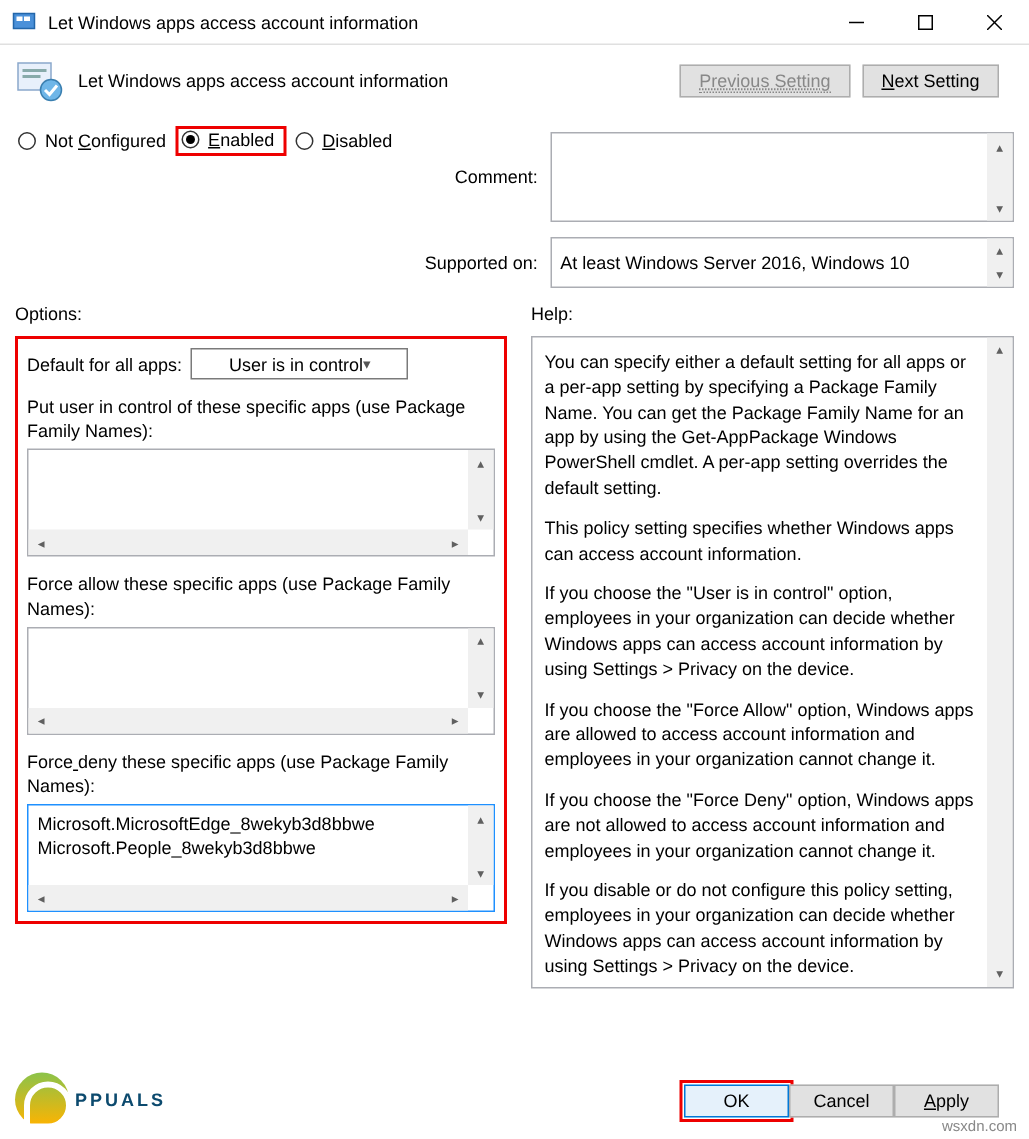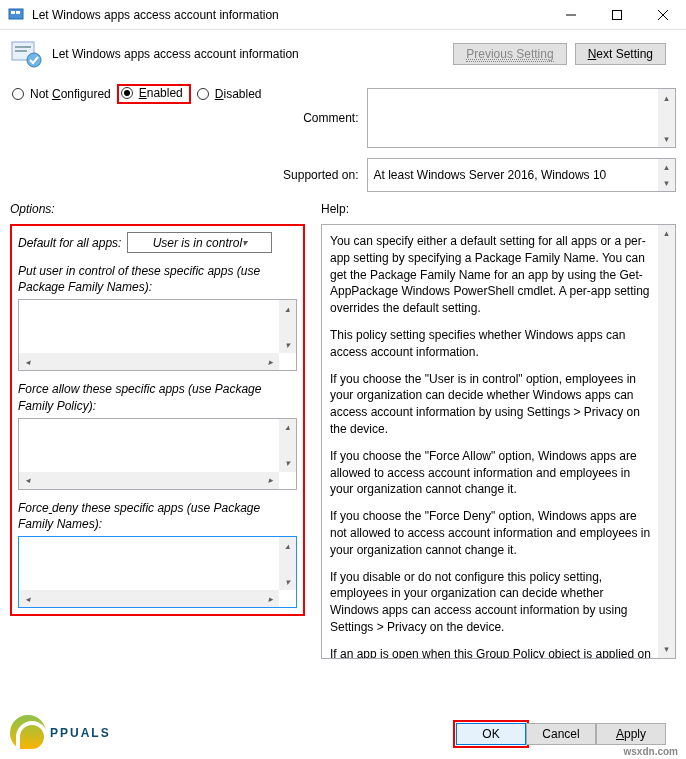--- a/index.html
+++ b/index.html
@@ -23,41 +23,41 @@
     .radio-circle .dot { width: 6px; height: 6px; background: #000; border-radius: 50%; }
     .highlight-red { border: 2px solid #e00; padding: 0 6px 2px 2px; }
     .field-label { width: 85px; text-align: right; padding-right: 8px; }
     .field-col { display: flex; flex-direction: column; flex: 1; gap: 6px; }
     .multiline-box { border: 1px solid #abadb3; position: relative; padding: 4px 20px 4px 6px; min-height: 48px; background: #fff; }
     .multiline-box.short { min-height: 24px; display: flex; align-items: center; }
     .scroll-vert { position: absolute; right: 0; top: 0; bottom: 0; width: 17px; background: #f0f0f0; display: flex; flex-direction: column; justify-content: space-between; }
     .scroll-btn { height: 17px; display: flex; align-items: center; justify-content: center; color: #606060; font-size: 9px; }
     .scroll-horiz { height: 17px; background:#f0f0f0; display:flex; justify-content: space-between; }
     .columns { display: flex; margin-top: 10px; gap: 16px; }
-    .col-left { width: 295px; font-style: italic; }
+    .col-left { width: 328px; }
     .col-right { flex: 1; }
     .col-head { margin-bottom: 8px; }
     .options-panel { border: 2px solid #e00; padding: 6px; }
     .select { border: 1px solid #7a7a7a; display: inline-flex; align-items: center; justify-content: center; width: 145px; padding: 2px 16px; height: 21px; }
     .select .chev { font-size: 10px; color: #555; }
     .opt-label { margin: 10px 0 4px 0; line-height: 1.35; }
     .list-box { border: 1px solid #abadb3; height: 72px; position: relative; background: #fff; }
     .list-box.focused { border: 1px solid #1e90ff; }
     .list-content { position: absolute; top:0; left:0; right:17px; bottom:17px; padding:4px 6px; overflow:hidden; line-height: 1.35;}
     .list-box .scroll-vert { bottom:17px; }
     .list-box .scroll-horiz { position:absolute; left:0; right:17px; bottom:0;}
     .help-box { border: 1px solid #abadb3; height: 435px; position: relative; padding: 8px 22px 8px 8px; line-height: 1.4; overflow:hidden;}
     .help-box p { margin: 0 0 10px 0; }
     .footer { position: absolute; bottom: 14px; right: 20px; display: flex; gap: 0; align-items: center; }
     .btn.footer-btn { min-width: 70px; background:#e1e1e1; }
     .btn.ok { outline: 2px solid #e00; outline-offset: 1px; border: 1px solid #0078d7; background:#e5f1fb; }
     .watermark { position:absolute; left:10px; bottom:8px; font-size: 28px; font-weight: bold; letter-spacing:2px; color:#0c4a6e; display:flex; align-items:center;}
     .watermark .a-icon{ width:36px; height:36px; background: linear-gradient(#8bc34a,#ffb300); border-radius:50%; margin-right:4px; position:relative;}
     .watermark .a-icon::after{content:""; position:absolute; left:6px; top:6px; width:24px; height:24px; border:4px solid #fff; border-radius:50% 50% 50% 0;}
-    .watermark-right{position:absolute; right:8px; bottom:2px; font-size:10px; color:#888;font-weight:bold;}
+    .watermark-right{position:absolute; right:8px; bottom:2px; font-size:10px; color:#888;}
     .row-inline{display:flex; align-items:center; gap:6px;}
     .field-stack{display:flex; align-items:center; gap:0; margin-top: 4px;}
     u.accel{text-decoration: underline;}
   </style>
 </head>
 <body>
 
 <div class="titlebar">
   <span class="titlebar-icon">
     <svg width="16" height="16" viewBox="0 0 16 16">
@@ -166,35 +166,37 @@
           <div class="scroll-vert">
               <div class="scroll-btn">▴</div>
               <div class="scroll-btn">▾</div>
             </div>
           <div class="scroll-horiz">
               <div class="scroll-btn" style="width:17px">◂</div>
               <div class="scroll-btn" style="width:17px">▸</div>
             </div>
         </div>
 
-        <div class="opt-label">Force allow these specific apps (use Package Family Policy):</div>
+        <div class="opt-label">Force allow these specific apps (use Package Family Names):</div>
         <div class="list-box">
           <div class="list-content"></div>
           <div class="scroll-vert">
               <div class="scroll-btn">▴</div>
               <div class="scroll-btn">▾</div>
             </div>
           <div class="scroll-horiz">
               <div class="scroll-btn" style="width:17px">◂</div>
               <div class="scroll-btn" style="width:17px">▸</div>
             </div>
         </div>
 
         <div class="opt-label">Force<u class="accel"> </u>deny these specific apps (use Package Family Names):</div>
         <div class="list-box focused">
+          <div class="list-content" style="white-space:pre;">Microsoft.MicrosoftEdge_8wekyb3d8bbwe
+Microsoft.People_8wekyb3d8bbwe</div>
           <div class="scroll-vert">
               <div class="scroll-btn">▴</div>
               <div class="scroll-btn">▾</div>
             </div>
           <div class="scroll-horiz">
               <div class="scroll-btn" style="width:17px">◂</div>
               <div class="scroll-btn" style="width:17px">▸</div>
             </div>
         </div>
       </div>

